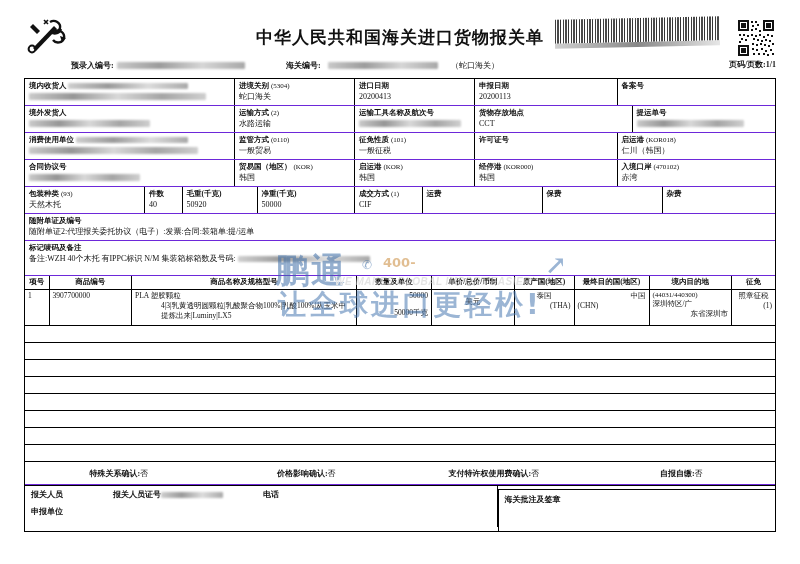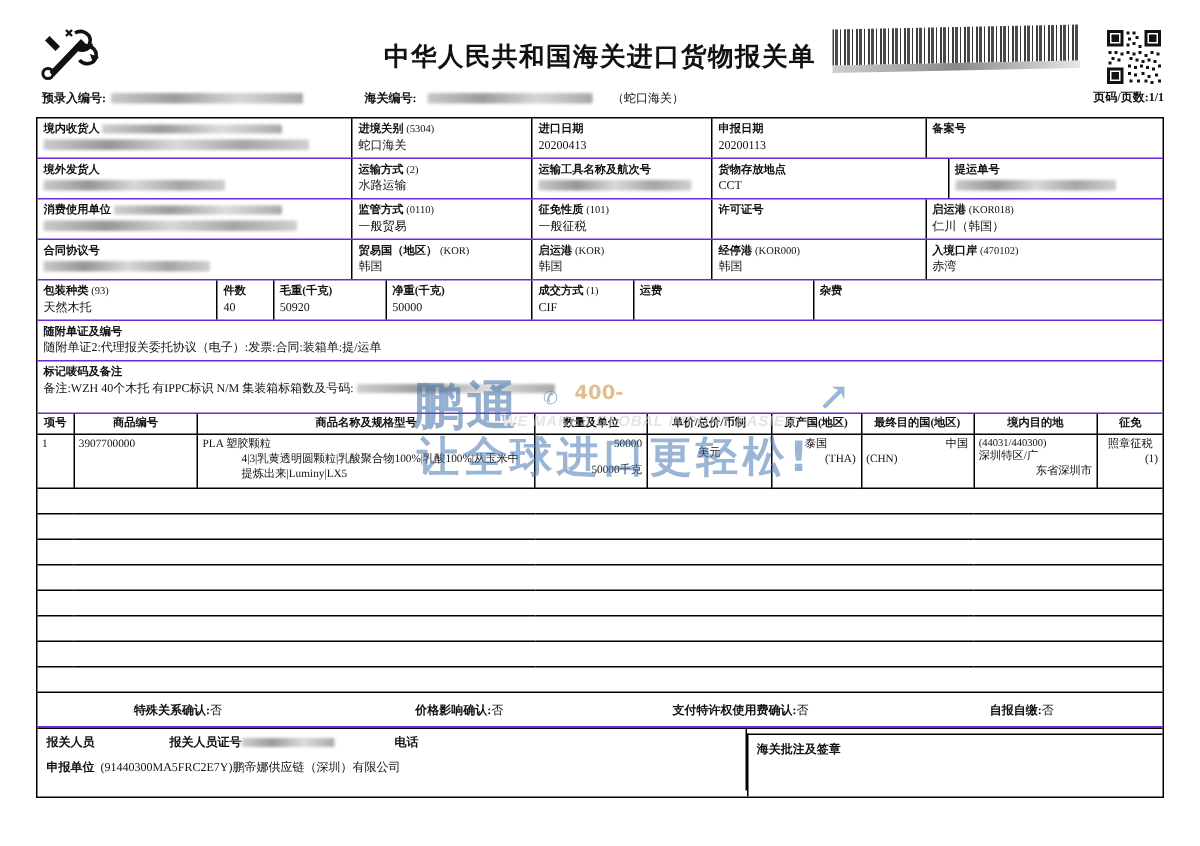--- a/index.html
+++ b/index.html
@@ -60,20 +60,21 @@
     position: absolute; right: 24px; top: 18px;
     width: 40px; height: 40px;
   }
 
   
   .preline {
     position: relative;
     height: 16px;
     font-size: 8px;
     font-weight: bold;
+    margin-left: 43px;
   }
   .preline .lbl { position: absolute; white-space: nowrap; }
   .preline .redact {
     position: absolute;
     height: 7px;
     background: linear-gradient(90deg,#c9c9c9,#9c9c9c,#d6d6d6,#a8a8a8);
     filter: blur(1.1px);
     border-radius: 1px;
   }
   .pagenum {
@@ -417,20 +418,24 @@
       </div>
       <div class="cell" style="width:9%;">
         <div class="lab"><span>成交方式</span>
           <span class="code">(1)</span></div>
         <div class="val">CIF</div>
       </div>
       <div class="cell" style="width:16%;">
         <div class="lab">运费</div>
         <div class="val"></div>
       </div>
+      <div class="cell" style="width:16%;">
+        <div class="lab">保费</div>
+        <div class="val"></div>
+      </div>
       <div class="cell" style="width:15%;">
         <div class="lab">杂费</div>
         <div class="val"></div>
       </div>
     </div>
 
     <div class="row">
       <div class="cell" style="width:100%;height:26px;">
         <div class="lab">随附单证及编号</div>
         <div class="val">随附单证2:代理报关委托协议（电子）:发票:合同:装箱单:提/运单</div>
@@ -557,21 +562,20 @@
       <div class="left">
         <div class="sigline">
           <span class="s1">报关人员</span>
           <span class="s2">
             <span>报关人员证号</span><span class="inlineblur" style="width:62px;"></span>
           </span>
           <span class="s3">电话</span>
         </div>
         <div class="sigline" style="margin-top:6px;">
           <span>申报单位</span>
-          <span style="font-weight:normal;margin-left:4px;">(91440300MA5FRC2E7Y)鹏帝娜供应链（深圳）有限公司</span>
         </div>
       </div>
       <div class="right" style="flex:0 0 0;width:0;padding:0;border:none;"></div>
     </div>
 
     <div style="position:absolute;left:63%;right:0;bottom:0;height:42px;display:flex;">
       <div style="flex:1;border-left:1px solid #000;border-top:1.5px solid #000;padding:3px 6px;">
         <div class="declare">海关批注及签章</div>
       </div>
     </div>

